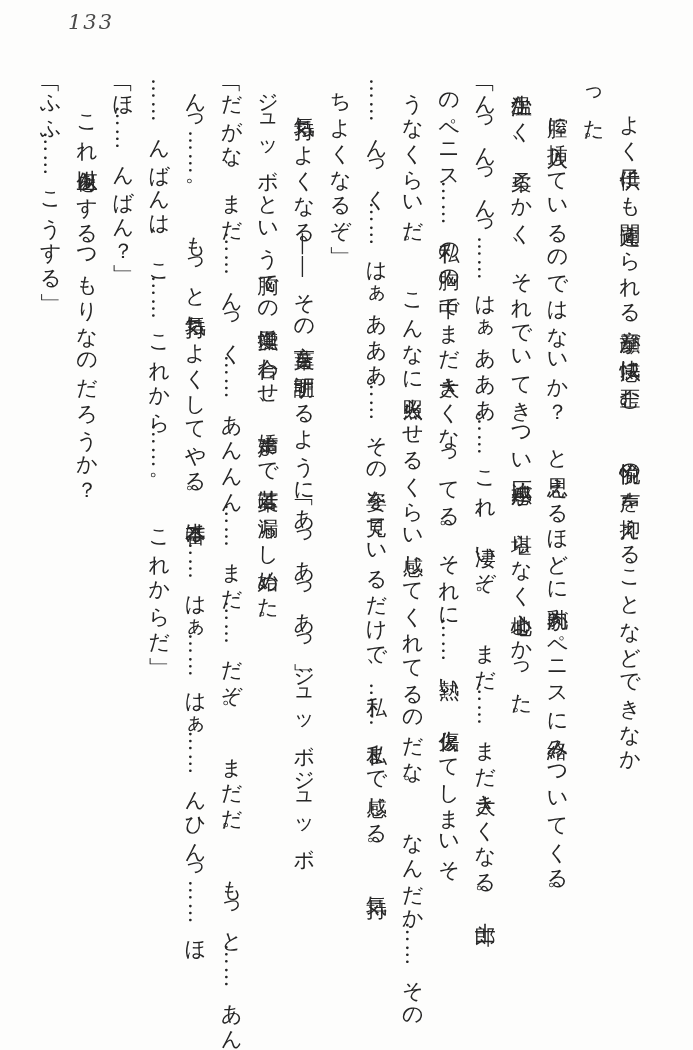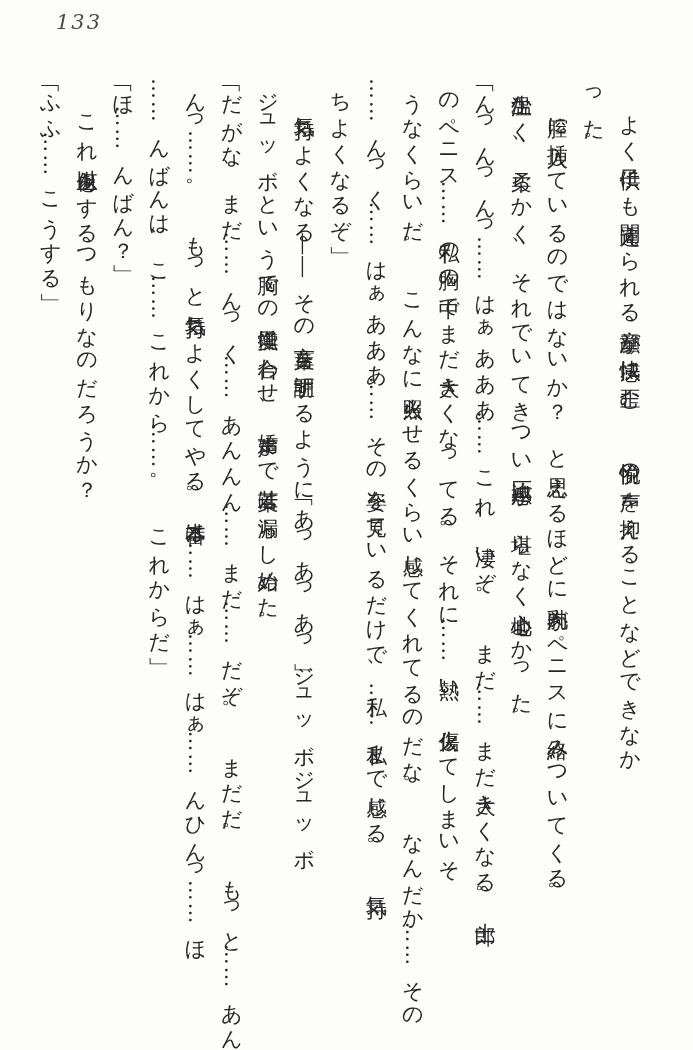--- a/index.html
+++ b/index.html
@@ -10,20 +10,21 @@
     width: 693px;
     height: 1050px;
     position: relative;
     background: #fdfdfc;
     overflow: hidden;
     font-family: "DejaVu Serif", "Liberation Serif", serif;
   }
   .page {
     position: absolute;
     inset: 0;
+    margin-left: 12px;
   }
   .page-number {
     position: absolute;
     left: 56px;
     top: 10px;
     font-size: 21px;
     font-style: italic;
     color: #4a4a4a;
     letter-spacing: 2px;
   }

